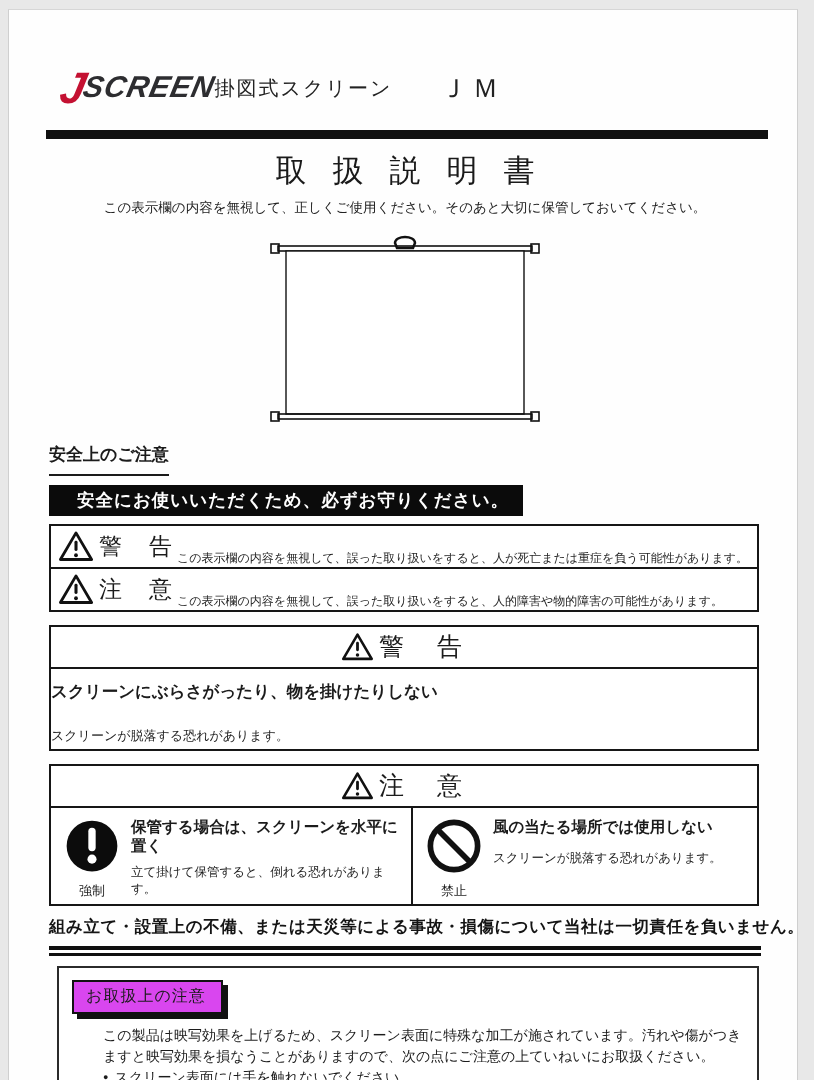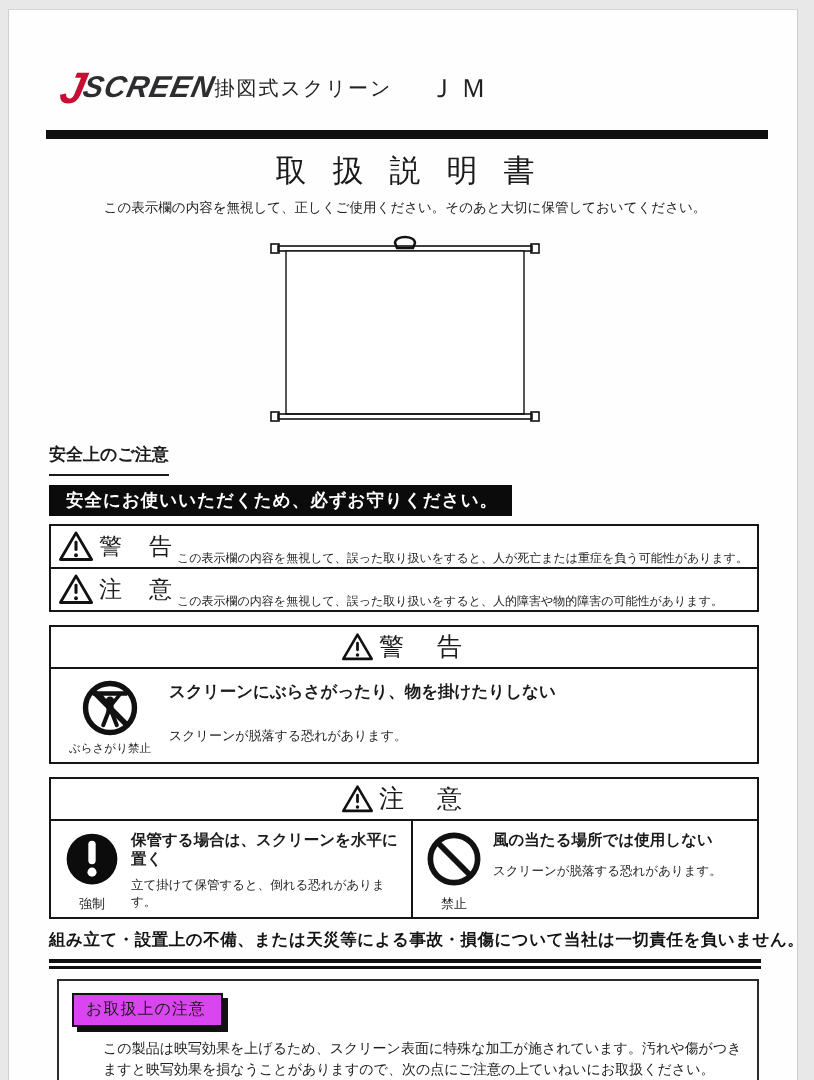--- a/index.html
+++ b/index.html
@@ -26,21 +26,21 @@
   .logo { display:flex; align-items:flex-end; transform:skewX(-12deg); margin-left:12px; }
   .logo .j {
     color:#c41132; font-size:44px; font-weight:800; font-style:italic;
     line-height:0.8; letter-spacing:-2px;
   }
   .logo .screen {
     color:#2d2d30; font-size:30px; font-weight:800; font-style:italic;
     letter-spacing:1px; line-height:1; padding-bottom:3px;
   }
   .product-title { font-size:20px; letter-spacing:2px; color:#222; }
-  .product-model { margin-left:36px; font-size:26px; letter-spacing:6px; color:#222; }
+  .product-model { margin-left:48px; font-size:26px; letter-spacing:6px; color:#222; }
 
   
   .black-bar { margin-top:20px; margin-left:-3px; width:722px; height:9px; background:#101010; }
   .doc-title {
     margin-top:11px; text-align:center;
     font-size:31px; font-weight:500; letter-spacing:26px; text-indent:26px;
     color:#1a1a1a;
   }
   .intro { margin-top:7px; text-align:center; font-size:13.5px; color:#222; }
 
@@ -50,21 +50,21 @@
   
   .safety-heading {
     display:inline-block; margin-top:10px;
     font-size:17px; font-weight:bold;
     border-bottom:2px solid #1a1a1a; padding-bottom:8px;
   }
   .safety-banner {
     display:inline-block; margin-top:9px;
     background:#0b0b0b; color:#ffffff;
     font-size:17.5px; font-weight:bold;
-    padding:3px 14px 4px 17px; letter-spacing:1px;
+    padding:3px 14px 4px 28px; letter-spacing:1px;
   }
 
   .frame { border:2px solid #161616; background:#fff; }
 
   
   .level-table { margin-top:8px; width:710px; }
   .level-row { display:flex; align-items:center; padding:5px 8px; min-height:36px; }
   .level-row + .level-row { border-top:2px solid #161616; }
   .level-label { font-size:23px; font-weight:500; margin-left:6px; letter-spacing:2px; white-space:nowrap; }
   .level-desc { font-size:12px; margin-left:3px; position:relative; top:12px; color:#1f1f1f; }
@@ -218,26 +218,20 @@
     </div>
 
     <div class="section-box frame">
       <div class="section-head">
         <svg width="31" height="28" viewBox="0 0 60 54">
             <use href="#tri-warn"></use>
           </svg>
         <span>警　告</span>
       </div>
       <div class="section-body">
-        <div class="icon-col">
-          <svg width="58" height="58" viewBox="0 0 64 64">
-              <use href="#hang-prohibit"></use>
-            </svg>
-          <span class="icon-label">ぶらさがり禁止</span>
-        </div>
         <div class="warn-text-col">
           <div class="warn-headline">スクリーンにぶらさがったり、物を掛けたりしない</div>
           <div class="warn-body">スクリーンが脱落する恐れがあります。</div>
         </div>
       </div>
     </div>
 
     <div class="section-box frame">
       <div class="section-head">
         <svg width="31" height="28" viewBox="0 0 60 54">

